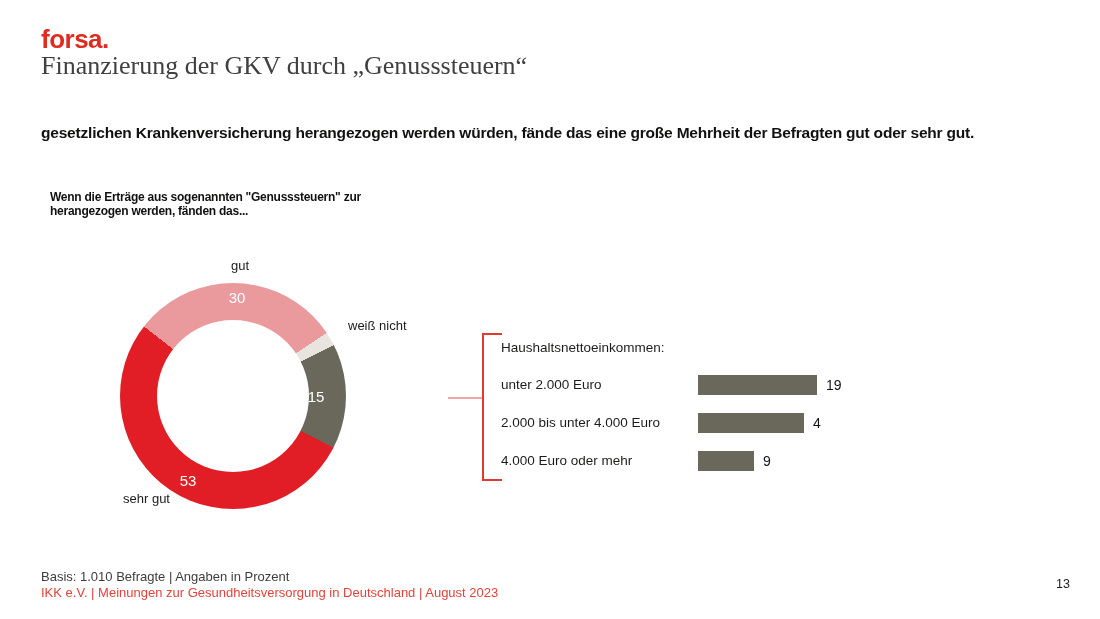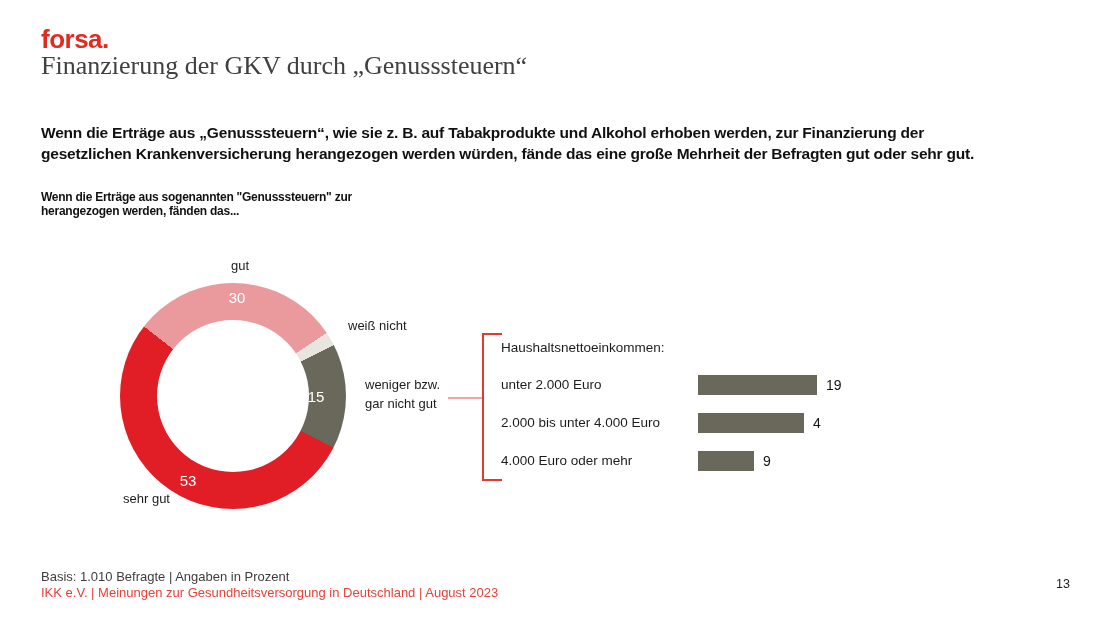--- a/index.html
+++ b/index.html
@@ -35,21 +35,21 @@
     left: 41px; top: 122px;
     font-size: 15.5px;
     font-weight: 700;
     line-height: 21px;
     letter-spacing: -0.2px;
     color: #111110;
   }
   .intro div { white-space: nowrap; }
   .question {
     position: absolute;
-    left: 41px; top: 191px;
+    left: 50px; top: 191px;
     font-size: 12px;
     font-weight: 700;
     line-height: 13.5px;
     letter-spacing: -0.25px;
     color: #111110;
   }
   .question div { white-space: nowrap; }
 
   
   .donut-wrap { position: absolute; left: 120px; top: 283px; width: 226px; height: 226px; }
@@ -83,41 +83,38 @@
 </style>
 </head>
 <body>
 
 <div class="slide">
 
   <div class="logo">forsa.</div>
   <h1 class="title">Finanzierung der GKV durch „Genusssteuern“</h1>
 
   <div class="intro">
-    <div>Wenn die Erträge aus „Genusssteuern“, wie sie z. B. auf Tabakprodukte und Alkohol erhoben werden, zur Finanzierung der</div>
     <div>gesetzlichen Krankenversicherung herangezogen werden würden, fände das eine große Mehrheit der Befragten gut oder sehr gut.</div>
   </div>
 
   <div class="question">
     <div>Wenn die Erträge aus sogenannten "Genusssteuern" zur</div>
     <div>herangezogen werden, fänden das...</div>
   </div>
 
   <div class="donut-wrap">
     <div class="donut" style="background: conic-gradient(from -52deg, rgb(234, 154, 157) 0deg, rgb(234, 154, 157) 108deg, rgb(231, 229, 222) 108deg, rgb(231, 229, 222) 115.2deg, rgb(106, 103, 91) 115.2deg, rgb(106, 103, 91) 169.2deg, rgb(225, 30, 37) 169.2deg, rgb(225, 30, 37) 360deg);"></div>
     <div class="donut-hole"></div>
   </div>
 
   <div class="seg-label" style="left:231px; top:258px;">gut</div>
   <div class="seg-value" style="left:224px; top:289px;">30</div>
 
   <div class="seg-label" style="left:348px; top:318px;">weiß nicht</div>
 
-  <div class="seg-label" style="left:365px; top:375px; line-height:19px;">weniger bzw.
-gar nicht gut</div>
   <div class="seg-value" style="left:303px; top:388px;">15</div>
 
   <div class="seg-label" style="left:123px; top:491px;">sehr gut</div>
   <div class="seg-value" style="left:175px; top:472px;">53</div>
 
   <div class="connector" style="background: rgb(242, 165, 162);"></div>
   <div class="bracket-v" style="background: rgb(224, 59, 48);"></div>
   <div class="bracket-t" style="background: rgb(224, 59, 48);"></div>
   <div class="bracket-b" style="background: rgb(224, 59, 48);"></div>
 

